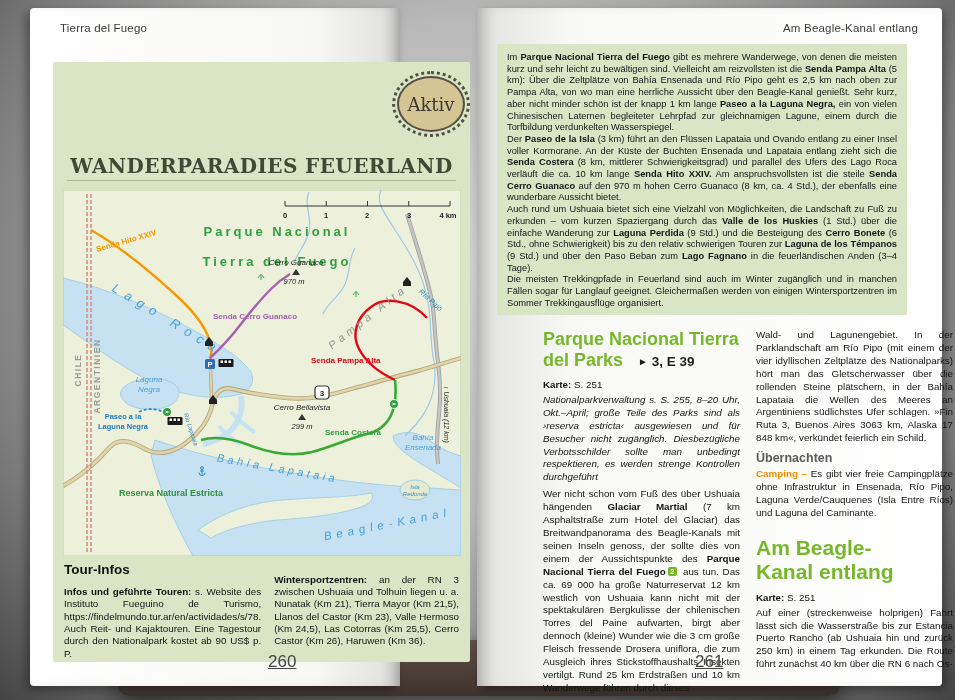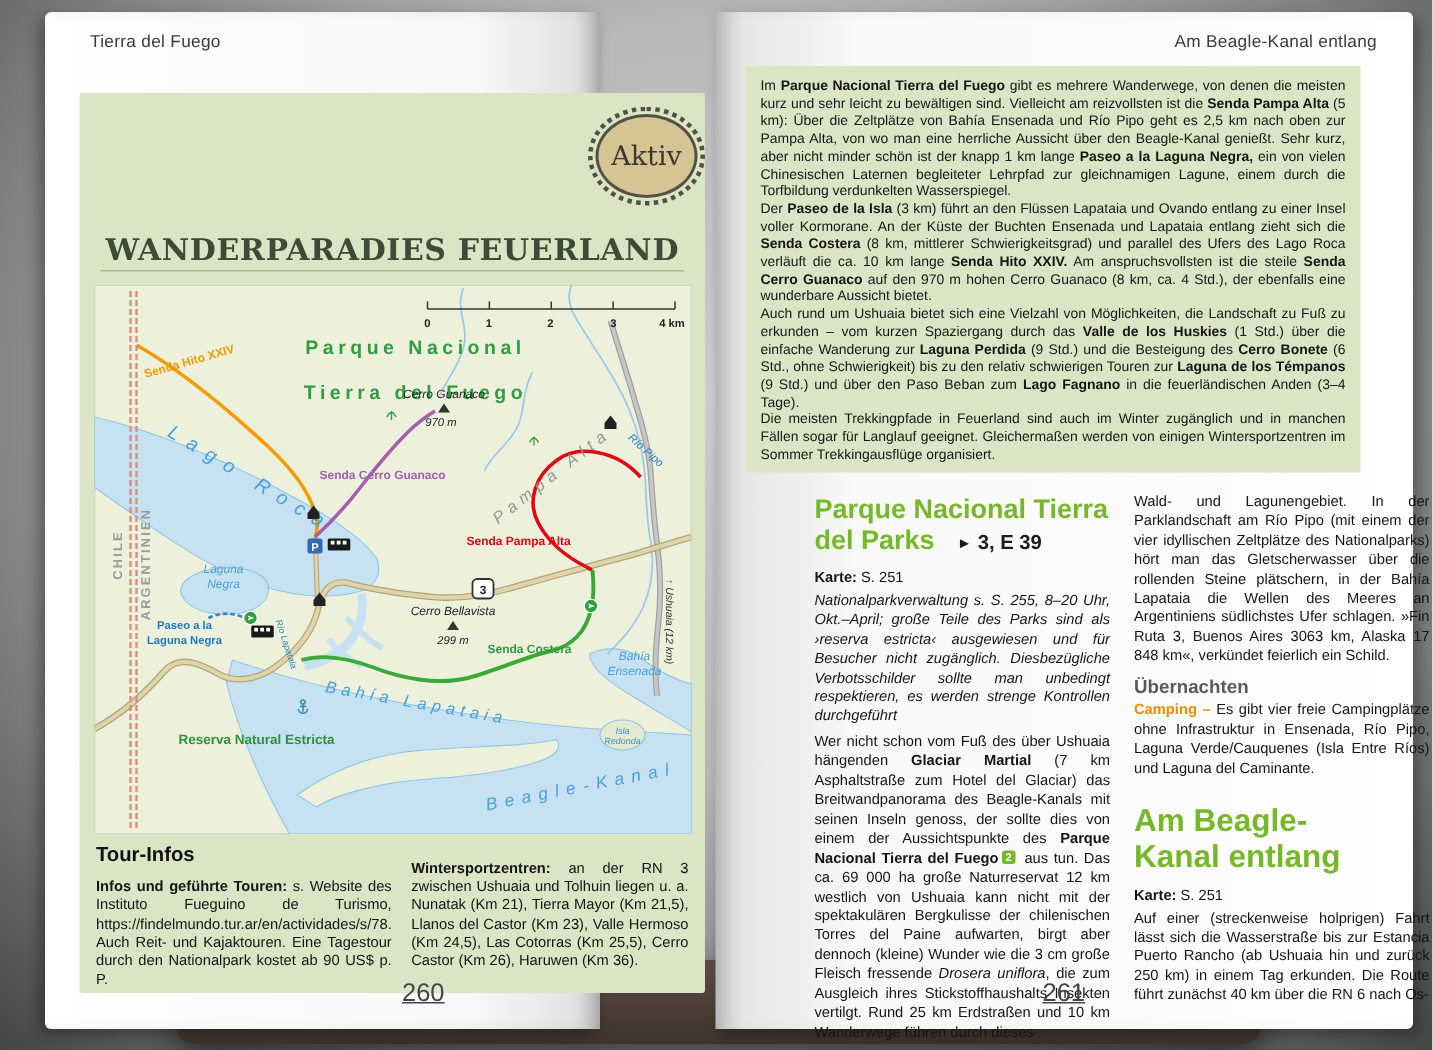--- a/index.html
+++ b/index.html
@@ -47,21 +47,21 @@
   .col{width:197px;font-size:9.8px;line-height:12.9px;color:#141414;text-align:justify;}
   .col p{margin:0;}
   .h-green{font-size:18px;line-height:21px;font-weight:bold;color:#76b82a;margin:0 0 7px 0;text-align:left;}
   .h-green .ref{font-size:13.5px;color:#1c1c1c;white-space:nowrap;}
   .h-green .ref .arrow{font-size:10px;color:#1c1c1c;vertical-align:1px;}
   .h-green-big{font-size:21px;line-height:24px;font-weight:bold;color:#76b82a;margin:16px 0 8px 0;text-align:left;}
   .karte{margin:0 0 2px 0 !important;text-align:left;}
   .note{font-style:italic;margin:0 0 4px 0 !important;}
   .h-ueber{font-size:12.5px;font-weight:bold;color:#5a5a5a;margin:7px 0 3px 0;text-align:left;}
   .rt-b{font-weight:bold;}
-  .rt-i{font-style:italic;}
+  .rt-i{}
   .rt-o{font-weight:bold;color:#ef8c00;}
   .rt-badge{display:inline-block;background:#76b82a;color:#fff;font-weight:bold;font-size:7.5px;
     line-height:9.5px;min-width:9.5px;text-align:center;border-radius:2px;vertical-align:1px;margin:0 2px;}
 
   
   .map-wrap svg text{font-family:"Liberation Sans",sans-serif;}
 </style>
 </head>
 <body>
 

